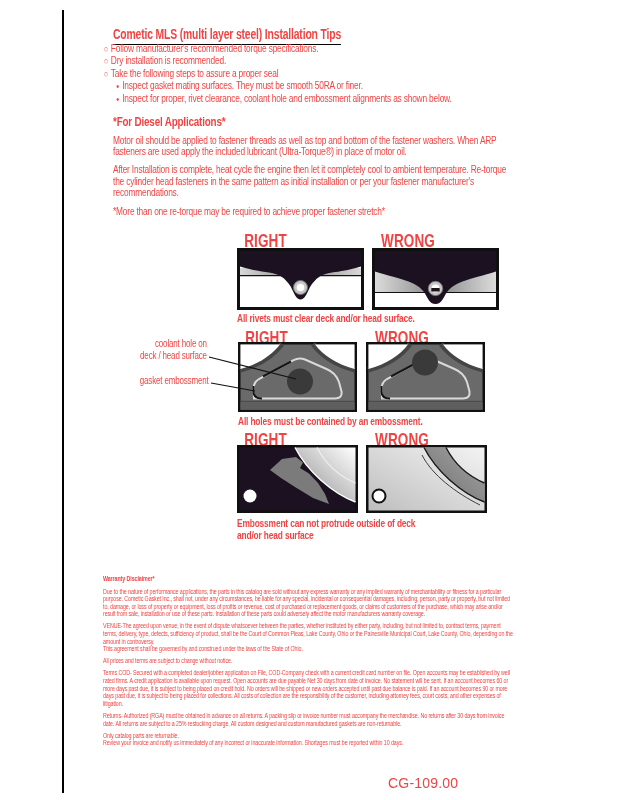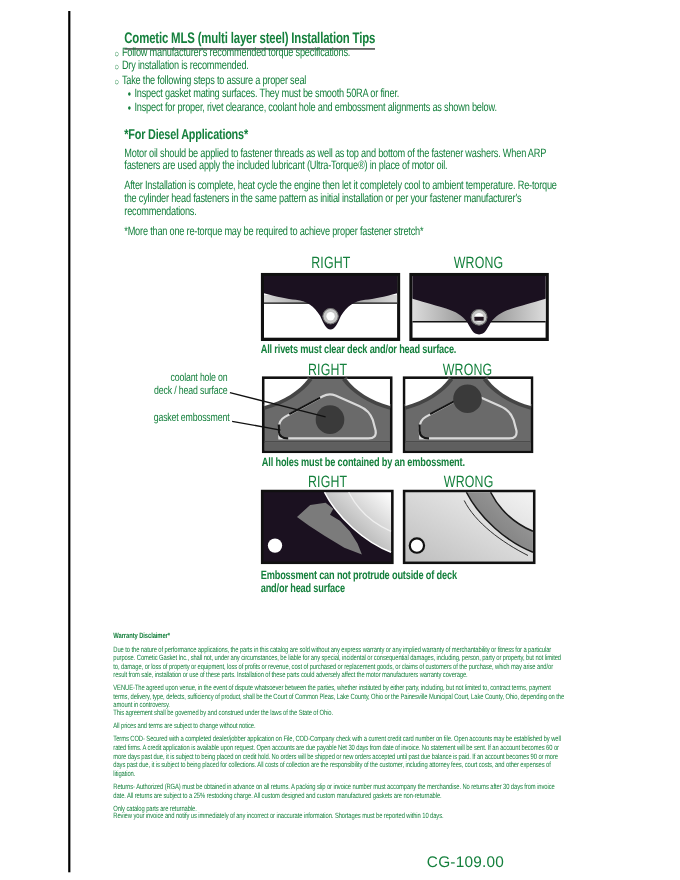--- a/index.html
+++ b/index.html
@@ -1,37 +1,37 @@
 <!DOCTYPE html>
 <html><head>
 <meta charset="utf-8">
 <style>
   html,body { margin:0; padding:0; background:#ffffff; }
   #page { position:relative; width:618px; height:800px; background:#fff;
-          font-family:"Liberation Sans", sans-serif; color:#15803d; overflow:hidden; }
+          font-family:"Liberation Sans", sans-serif; color:#ef4444; overflow:hidden; }
 
   .rule { position:absolute; left:62px; top:10px; width:2px; height:783px; background:#000; }
 
   .title { position:absolute; left:113px; top:26px; font-size:14px; font-weight:bold;
            letter-spacing:-0.2px; white-space:nowrap; transform:scaleX(0.74); transform-origin:0 0; }
   .title .u { display:inline-block; border-bottom:1.6px solid #000; padding-bottom:1.5px; }
 
   .bullets { position:absolute; left:104px; top:43px; font-size:11px; letter-spacing:-0.25px;
              line-height:11.8px; white-space:nowrap; transform:scaleX(0.76); transform-origin:0 0; }
   .b-row { display:flex; }
   .b-marker { width:9px; font-size:9px; line-height:12.4px; }
   .sub { margin-left:16px; }
   .sub .b-marker { width:8px; font-size:11px; }
 
   .diesel { position:absolute; left:113px; top:116px; width:524px; font-size:11px;
             letter-spacing:-0.25px; line-height:11.6px; transform:scaleX(0.76); transform-origin:0 0; }
   .diesel .dh { font-size:13px; font-weight:bold; margin:0 0 7px 0; }
   .diesel p { margin:0 0 6.5px 0; }
 
-  .hdr { position:absolute; text-align:center; font-weight:normal; font-size:15px; white-space:nowrap; }
+  .hdr { position:absolute; text-align:left; font-weight:bold; font-size:18px; white-space:nowrap; }
   .hdr span { display:inline-block; transform:scaleX(0.75); letter-spacing:0.2px; }
 
   .cap { position:absolute; font-weight:bold; font-size:11px; letter-spacing:-0.2px;
          white-space:nowrap; transform:scaleX(0.76); transform-origin:0 0; line-height:11.5px; }
 
   .lbl { position:absolute; font-size:10.5px; letter-spacing:-0.2px; white-space:nowrap;
          text-align:right; transform:scaleX(0.76); transform-origin:100% 0; line-height:11.5px; }
 
   .panel { position:absolute; }
   .panel svg { display:block; }

